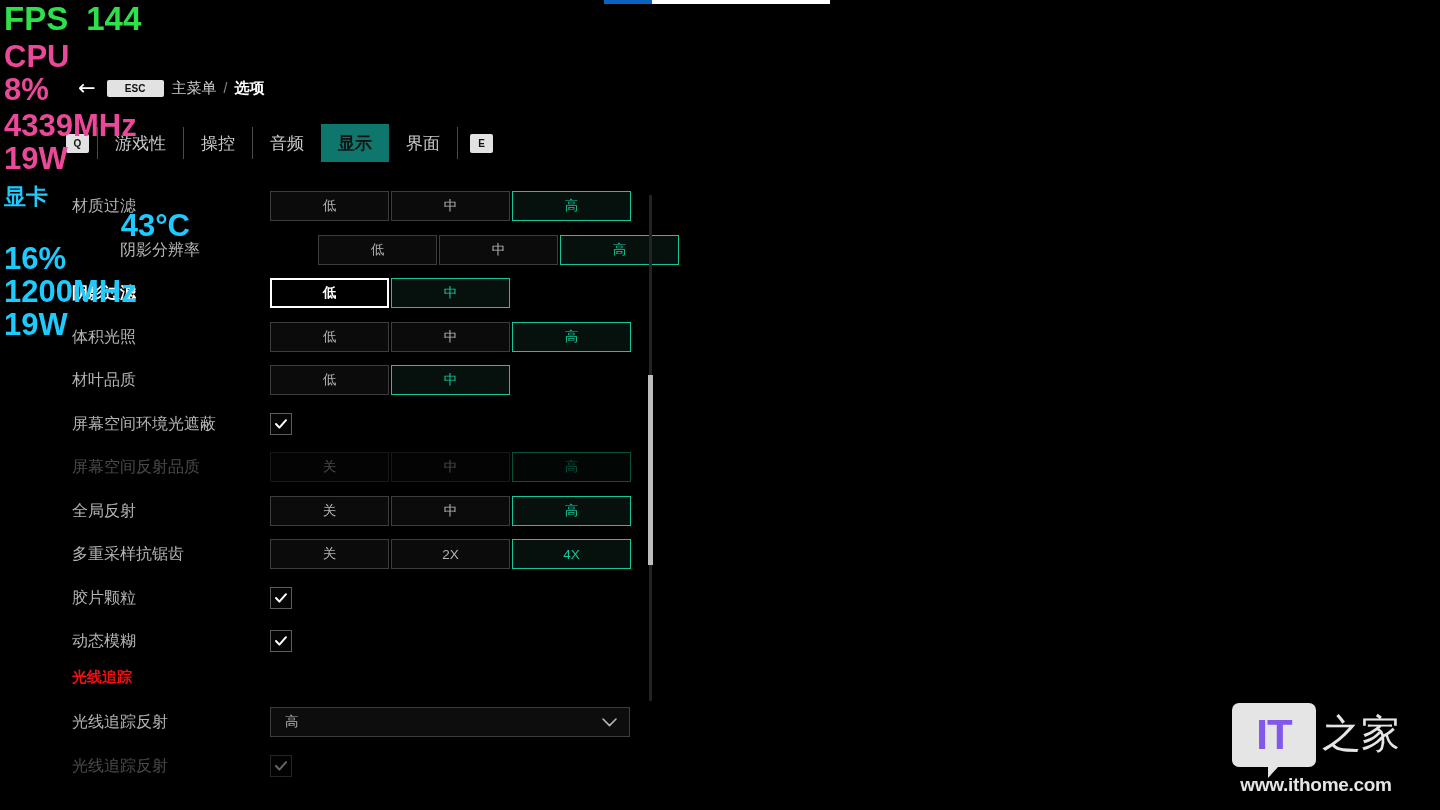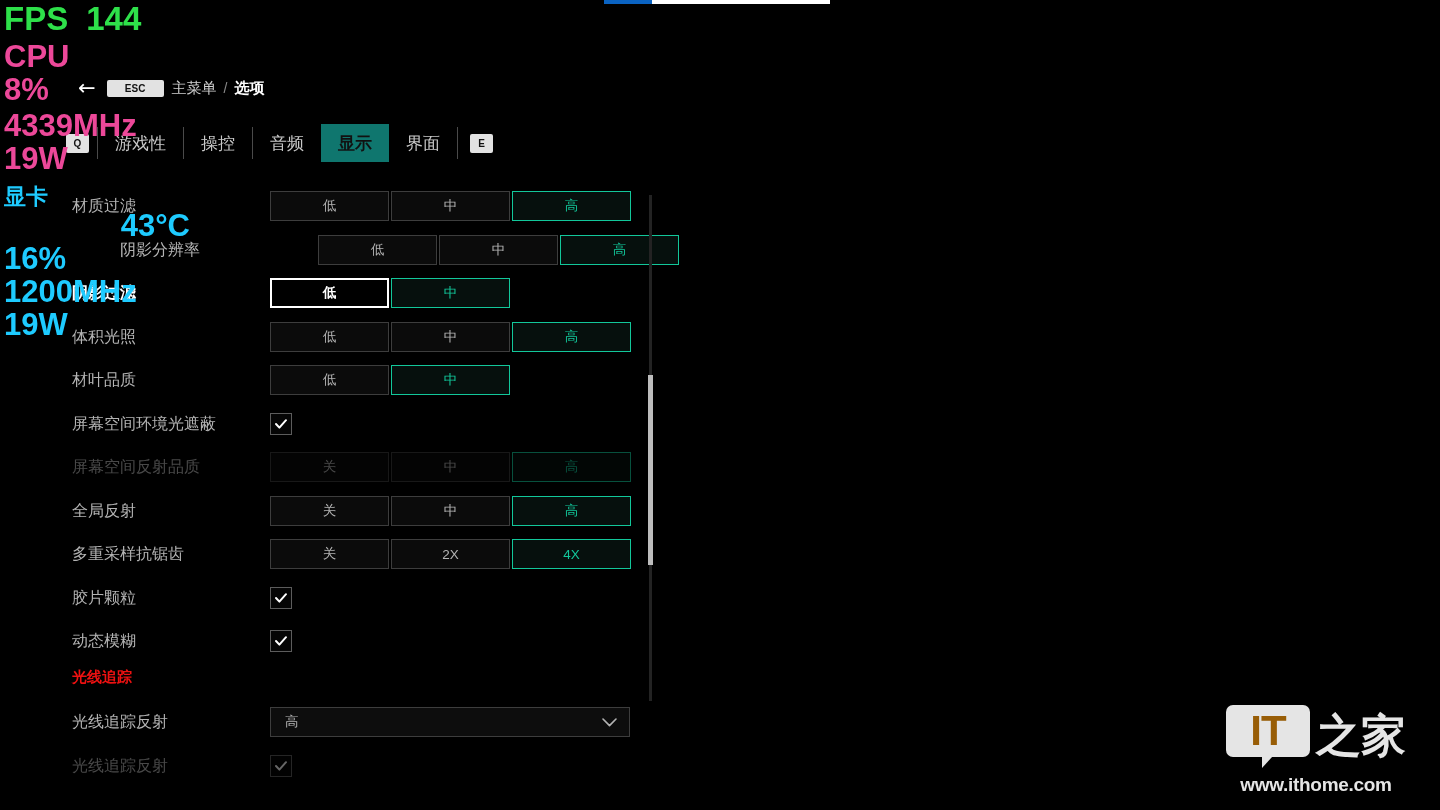--- a/index.html
+++ b/index.html
@@ -295,45 +295,45 @@
   }
   #wm-row {
     display: flex;
     align-items: flex-start;
     justify-content: center;
     gap: 6px;
   }
   #wm-badge {
     position: relative;
     width: 84px;
-    height: 52px;
+    height: 64px;
     background: #f2f2f2;
     border-radius: 7px;
     display: flex;
     align-items: center;
     justify-content: center;
-    color: #a16207;
+    color: #8b5cf6;
     font-size: 42px;
     font-weight: bold;
     letter-spacing: -1px;
     font-family: "Liberation Sans", sans-serif;
   }
   #wm-badge::after {
     content: "";
     position: absolute;
     left: 36px;
     bottom: -11px;
     width: 0; height: 0;
     border-left: 11px solid #f2f2f2;
     border-bottom: 12px solid transparent;
   }
   #wm-cn {
     color: #f2f2f2;
-    font-size: 45px;
-    font-weight: bold;
+    font-size: 39px;
+    font-weight: normal;
     line-height: 62px;
     font-family: "DejaVu Sans", sans-serif;
   }
   #wm-url {
     margin-top: 7px;
     text-align: center;
     color: #f2f2f2;
     font-size: 19px;
     font-weight: bold;
     letter-spacing: -0.3px;

